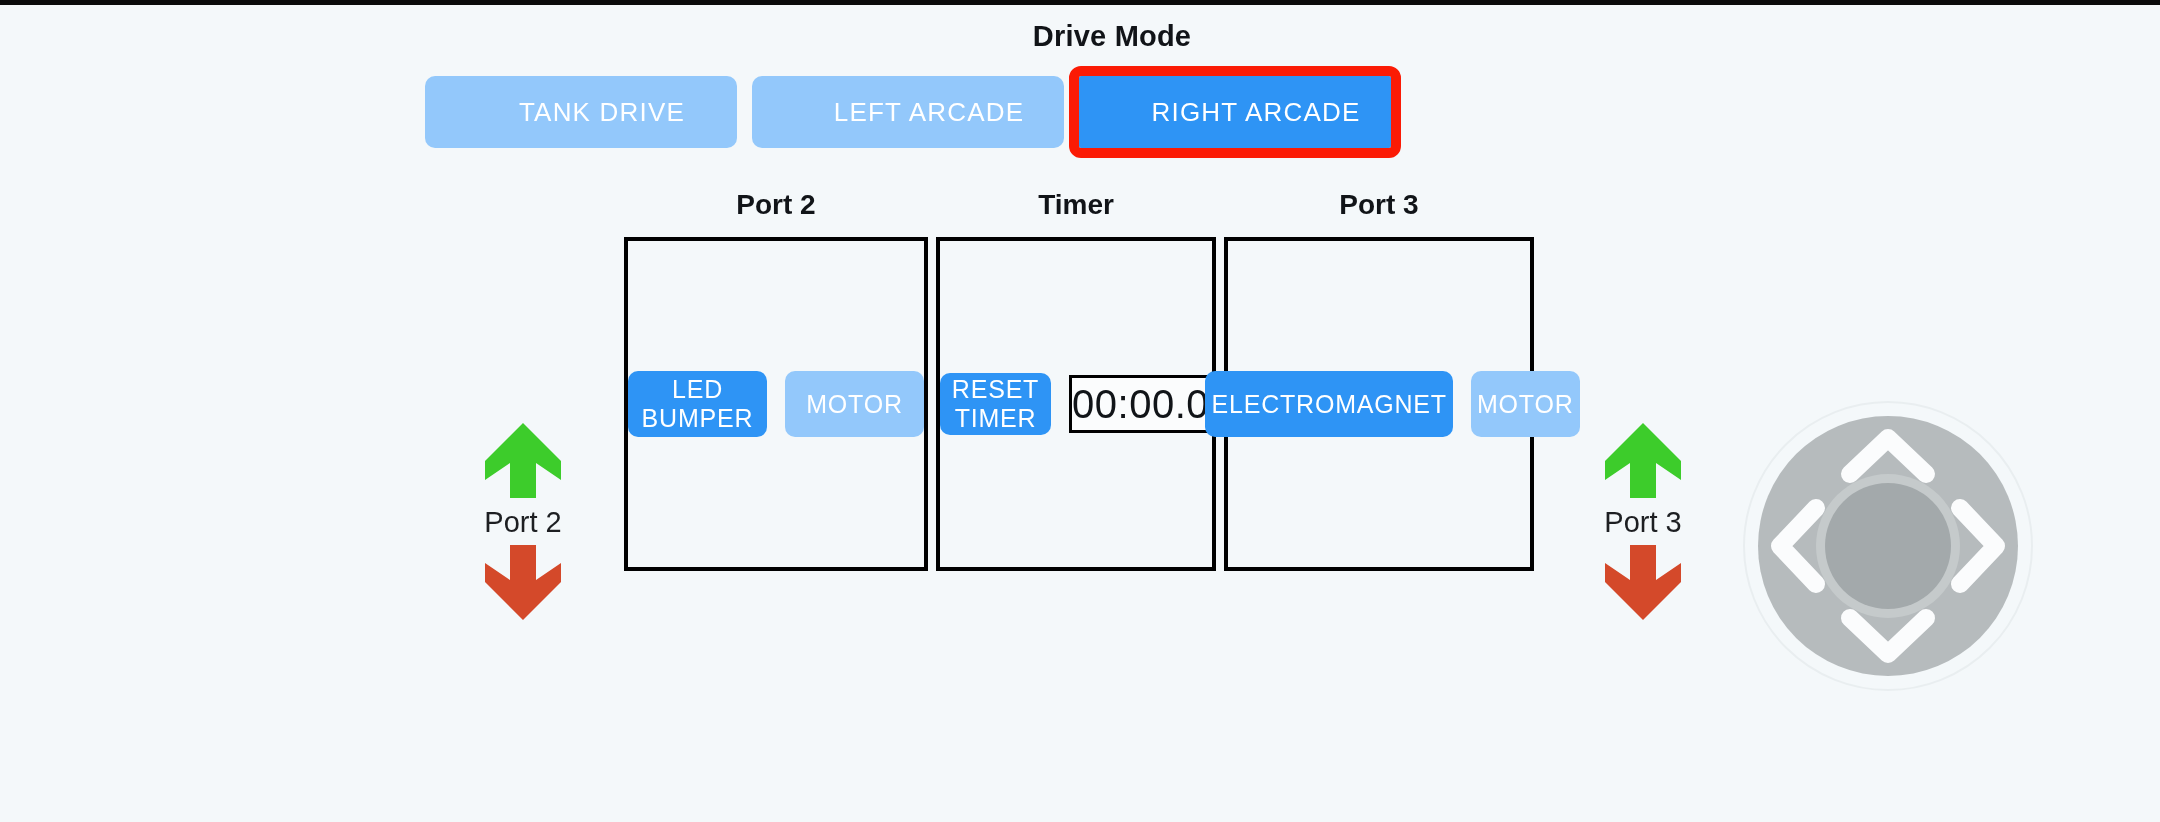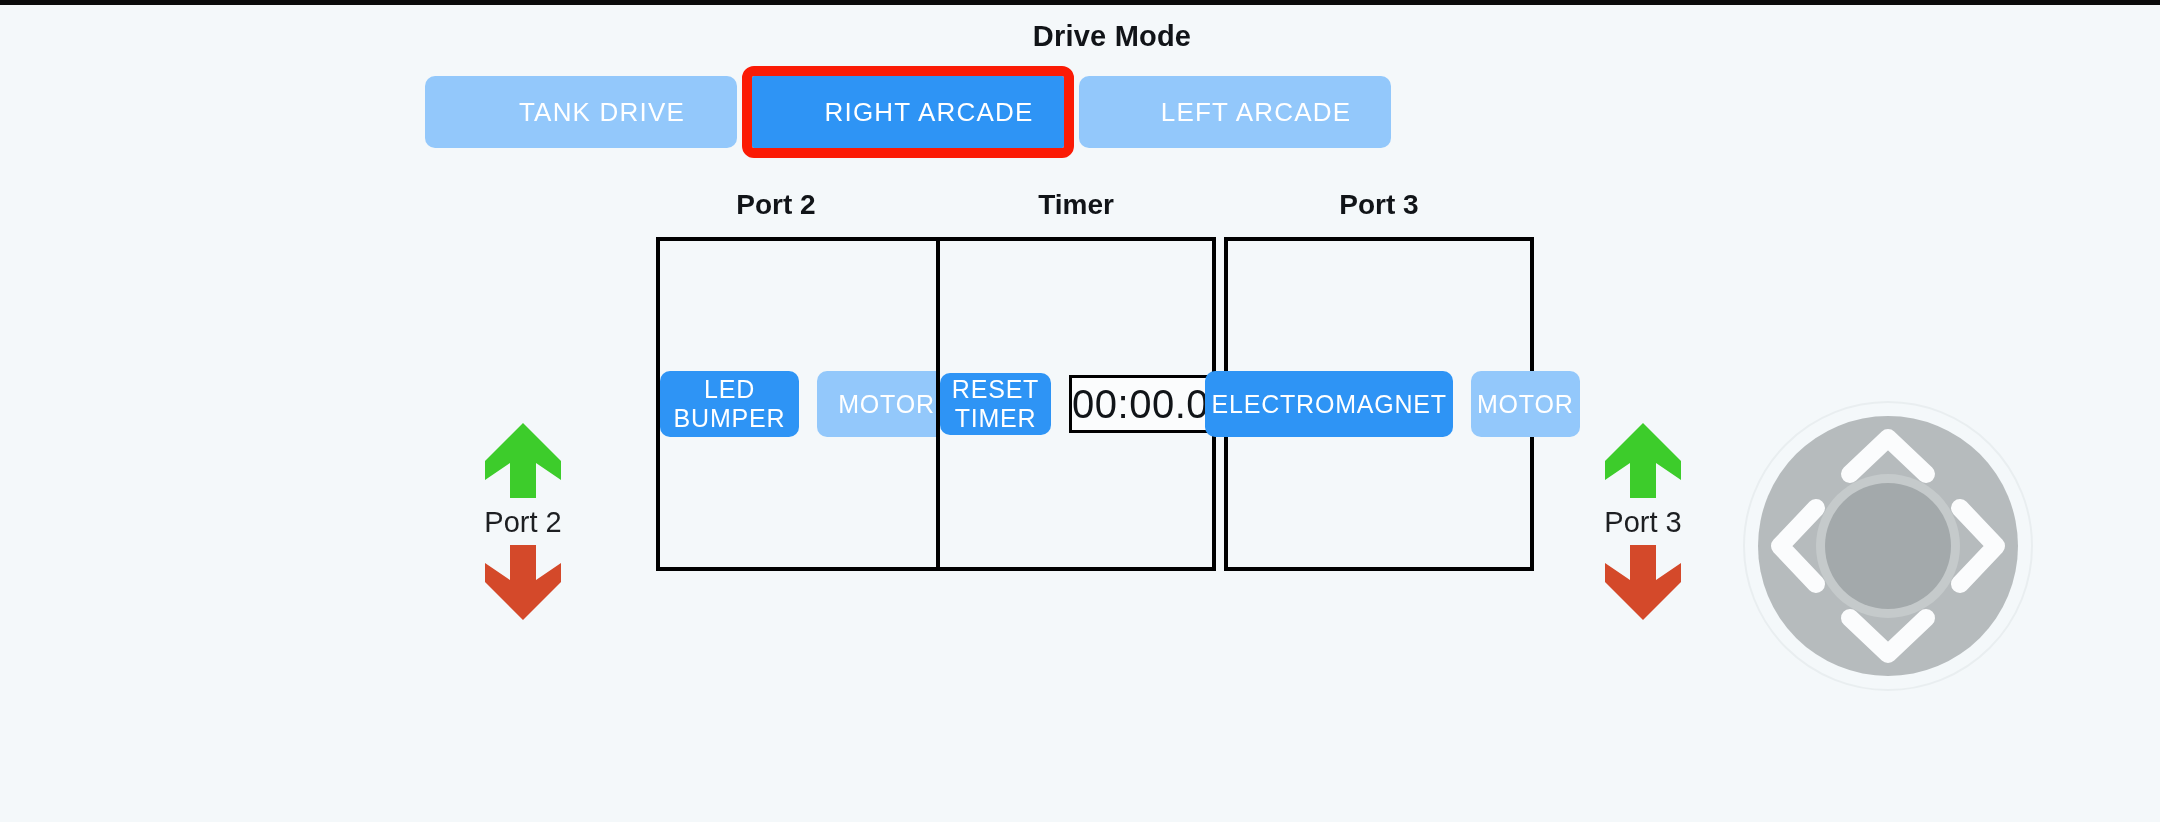--- a/index.html
+++ b/index.html
@@ -87,21 +87,21 @@
     height: 334px;
     border: 4px solid #000000;
     box-sizing: border-box;
     background: #f4f8fa;
     display: flex;
     flex-direction: row;
     align-items: center;
     justify-content: center;
     gap: 18px;
   }
-  #panel-port2 { left: 656px;  width: 304px; }
+  #panel-port2 { left: 624px;  width: 304px; }
   #panel-timer { left: 936px;  width: 280px; }
   #panel-port3 { left: 1224px; width: 310px; padding-left: 27px; }
 
   .device-btn {
     width: 282px;
     height: 66px;
     border-radius: 10px;
     border: none;
     color: #ffffff;
     font-size: 25px;
@@ -175,22 +175,22 @@
 </style>
 </head>
 <body>
 
 <div id="top-strip"></div>
 
 <div id="drive-mode-title">Drive Mode</div>
 
 <div id="drive-mode-buttons">
   <button class="mode-btn">TANK DRIVE</button>
+  <button class="mode-btn">LEFT ARCADE</button>
   <button class="mode-btn active">RIGHT ARCADE</button>
-  <button class="mode-btn">LEFT ARCADE</button>
 </div>
 
 <div class="panel-heading" id="heading-port2">Port 2</div>
 <div class="panel-heading" id="heading-timer">Timer</div>
 <div class="panel-heading" id="heading-port3">Port 3</div>
 
 <div class="panel" id="panel-port2">
   <button class="device-btn on">LED BUMPER</button>
   <button class="device-btn off">MOTOR</button>
 </div>

